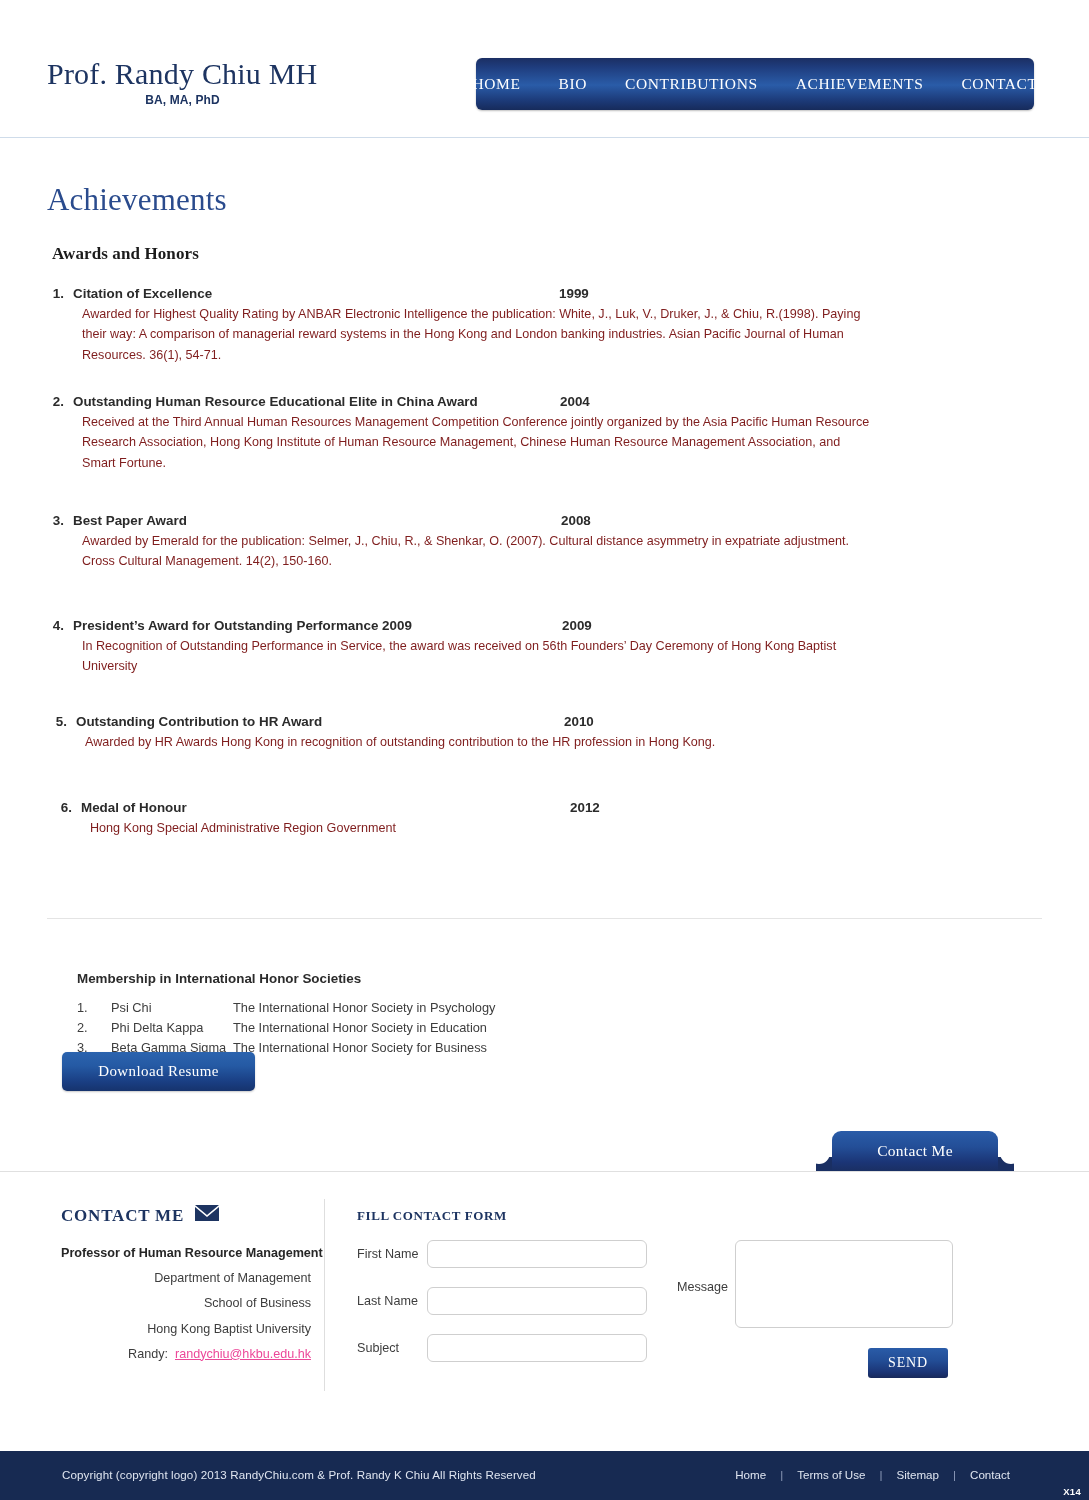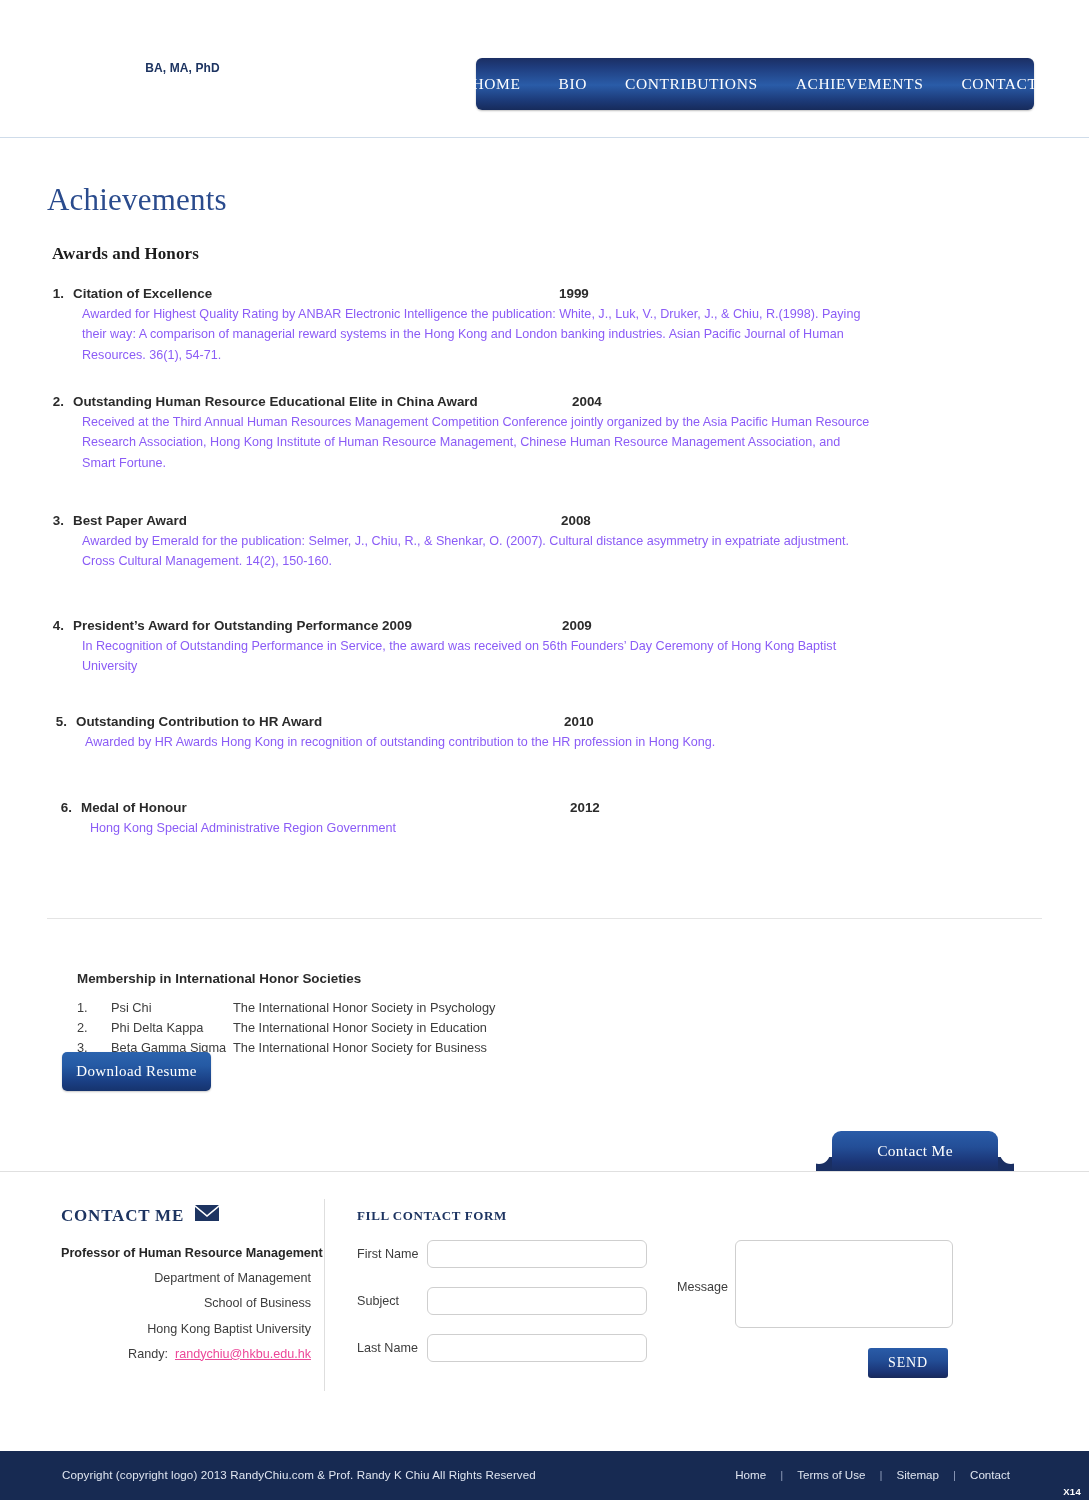--- a/index.html
+++ b/index.html
@@ -122,21 +122,21 @@
     width: 26px;
     text-align: right;
     padding-right: 9px;
     flex: none;
   }
   .award-title { white-space: nowrap; }
   .award-year { flex: none; font-weight: bold; }
   .award-body {
     font-size: 12.6px;
     line-height: 1.62;
-    color: #8b5cf6;
+    color: #7f1d1d;
     margin-top: 3px;
     padding-left: 35px;
     max-width: 830px;
   }
 
   .divider {
     height: 1px;
     background: #e4e4e4;
     margin: 32px 0 0 0;
   }
@@ -157,21 +157,21 @@
   }
   .society-num { width: 34px; flex: none; }
   .society-name { width: 122px; flex: none; }
   .society-desc { flex: none; }
 
   
   .download-btn {
     position: absolute;
     left: 62px;
     top: 1052px;
-    width: 149px;
+    width: 193px;
     height: 39px;
     border-radius: 5px;
     background: linear-gradient(to bottom, #2b63ae 0%, #255aa4 35%, #1a3f84 75%, #16336d 100%);
     border: none;
     color: #ffffff;
     font-family: "Liberation Serif", serif;
     font-size: 15px;
     letter-spacing: 0.4px;
     cursor: pointer;
     box-shadow: 0 1px 2px rgba(0,0,0,0.22);
@@ -397,20 +397,21 @@
     color: #ffffff;
     letter-spacing: 0.3px;
     margin-top: 12px;
   }
 </style>
 </head>
 <body>
 
 <div class="site-header">
   <div class="brand">
+    <div class="brand-name">Prof. Randy Chiu MH</div>
     <div class="brand-degrees">BA, MA, PhD</div>
   </div>
   <nav class="main-nav" id="main-nav">
       <div class="nav-item">HOME</div>
       <div class="nav-sep"></div>
       <div class="nav-item">BIO</div>
       <div class="nav-sep"></div>
       <div class="nav-item">CONTRIBUTIONS</div>
       <div class="nav-sep"></div>
       <div class="nav-item">ACHIEVEMENTS</div>
@@ -428,21 +429,21 @@
           <span class="award-num">1.</span>
           <span class="award-title">Citation of Excellence</span>
           <span class="award-year" style="position: absolute; left: 512px;">1999</span>
         </div>
         <div class="award-body">Awarded for Highest Quality Rating by ANBAR Electronic Intelligence the publication:  White, J., Luk, V., Druker, J., &amp; Chiu, R.(1998).  Paying their way:  A comparison of managerial reward systems in the Hong Kong and London banking industries.  Asian Pacific Journal of Human Resources. 36(1), 54-71.</div>
       </div>
       <div class="award" style="position: absolute; top: 108px; left: 0px; width: 860px;">
         <div class="award-head" style="position: relative;">
           <span class="award-num">2.</span>
           <span class="award-title">Outstanding Human Resource Educational Elite in China Award</span>
-          <span class="award-year" style="position: absolute; left: 513px; margin-left: 12px;">2004</span>
+          <span class="award-year" style="position: absolute; left: 513px;">2004</span>
         </div>
         <div class="award-body">Received at the Third Annual Human Resources Management Competition Conference jointly organized by the Asia Pacific Human Resource Research Association, Hong Kong Institute of Human Resource Management, Chinese Human Resource Management Association, and Smart Fortune.</div>
       </div>
       <div class="award" style="position: absolute; top: 227px; left: 0px; width: 860px;">
         <div class="award-head" style="position: relative;">
           <span class="award-num">3.</span>
           <span class="award-title">Best Paper Award</span>
           <span class="award-year" style="position: absolute; left: 514px;">2008</span>
         </div>
         <div class="award-body">Awarded by Emerald for the publication: Selmer, J., Chiu, R., &amp; Shenkar, O. (2007). Cultural distance asymmetry in expatriate adjustment. Cross Cultural Management. 14(2), 150-160.</div>
@@ -530,25 +531,25 @@
 
   <div class="contact-right">
     <div class="form-head">FILL CONTACT FORM</div>
     <div class="form-grid">
       <div id="form-fields">
           <div class="field-row">
             <span class="field-label">First Name</span>
             <input type="text" class="field-input" placeholder="" style="">
           </div>
           <div class="field-row">
-            <span class="field-label">Subject</span>
+            <span class="field-label">Last Name</span>
             <input type="text" class="field-input" placeholder="" style="">
           </div>
           <div class="field-row">
-            <span class="field-label">Last Name</span>
+            <span class="field-label">Subject</span>
             <input type="text" class="field-input" placeholder="" style="">
           </div>
         </div>
       <div class="message-block">
         <div class="message-row">
           <span class="message-label">Message</span>
           <textarea class="message-input" placeholder="" style=""></textarea>
         </div>
       </div>
       <button class="send-btn">SEND</button>

